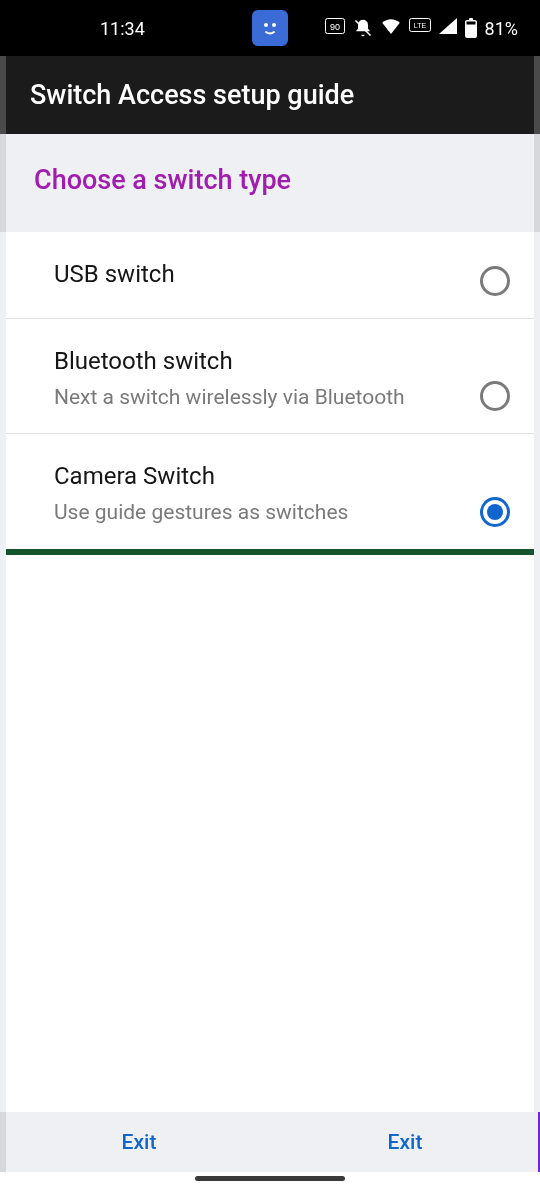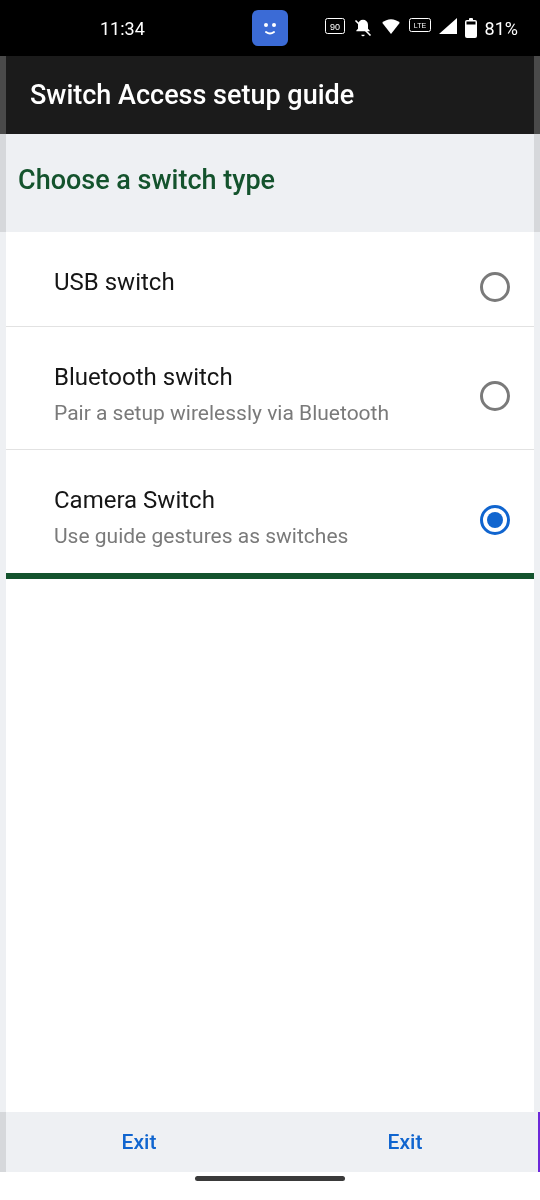--- a/index.html
+++ b/index.html
@@ -50,41 +50,40 @@
     padding: 0 24px;
     font-size: 27px;
     font-weight: 500;
     border-left: 6px solid #4a4a4a;
     border-right: 6px solid #4a4a4a;
   }
 
   
   .section-header {
     background: #eef0f3;
-    padding: 30px 24px 36px 12px;
-    color: #14532d;
+    padding: 30px 24px 36px 28px;
+    color: #a21caf;
     font-size: 27px;
     font-weight: 500;
     border-left: 6px solid #d6d8db;
     border-right: 6px solid #d6d8db;
   }
 
   
   .list {
     background: #ffffff;
     border-left: 6px solid #eef0f3;
     border-right: 6px solid #eef0f3;
   }
   .list-item {
     display: flex;
-    align-items: center;
+    align-items: flex-end;
     padding: 28px 24px 22px 48px;
     border-bottom: 1px solid #e2e2e2;
     gap: 16px;
-    margin-top: 8px;
   }
   .list-item:last-child { border-bottom: 6px solid #14532d; }
   .item-text { flex: 1; }
   .item-title {
     font-size: 24px;
     font-weight: 400;
     color: #161616;
     margin-bottom: 8px;
   }
   .item-desc {
@@ -226,21 +225,21 @@
     <div class="list-item">
       <div class="item-text">
         <div class="item-title">USB switch</div>
       </div>
       <div class="radio"></div>
     </div>
 
     <div class="list-item">
       <div class="item-text">
         <div class="item-title">Bluetooth switch</div>
-        <div class="item-desc">Pair a setup wirelessly via Bluetooth</div>
+        <div class="item-desc">Next a switch wirelessly via Bluetooth</div>
       </div>
       <div class="radio"></div>
     </div>
 
     <div class="list-item">
       <div class="item-text">
         <div class="item-title">Camera Switch</div>
         <div class="item-desc">Use guide gestures as switches</div>
       </div>
       <div class="radio selected"></div>

